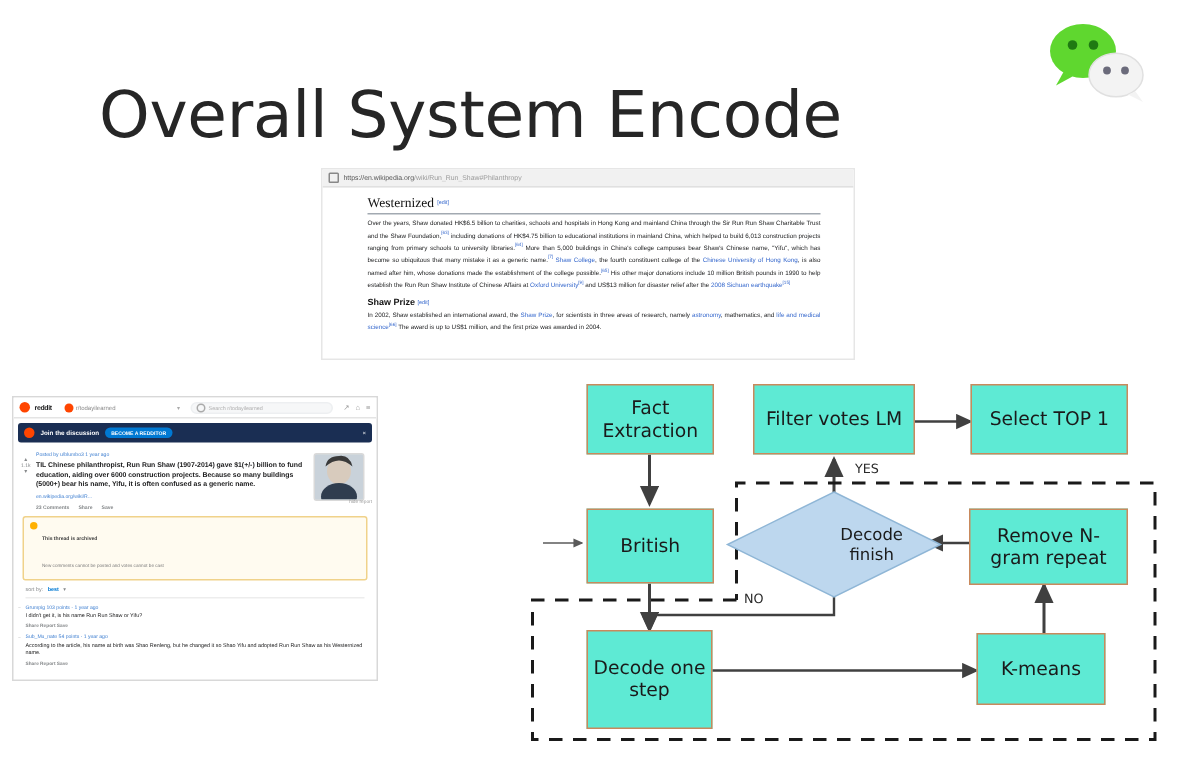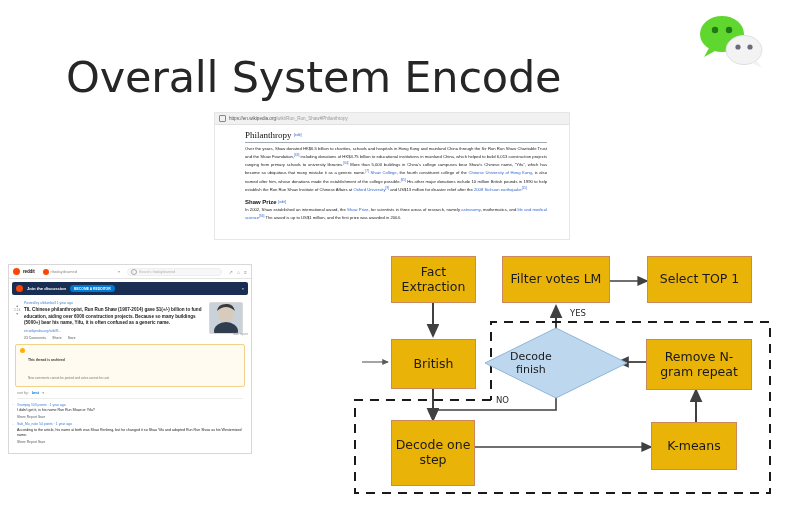--- a/index.html
+++ b/index.html
@@ -107,27 +107,27 @@
   .rd-comment{padding:4px 8px 0 8px;position:relative;}
   .cm-meta{font-size:3.4px;color:#7c7c7c;}
   .cm-meta .u{color:#3f7fd0;}
   .cm-body{font-size:3.6px;color:#1a1a1b;line-height:1.5;margin-top:1.5px;}
   .cm-acts{font-size:3.2px;color:#878a8c;margin-top:1.5px;display:flex;gap:5px;font-weight:bold;}
   .cm-bullet{position:absolute;left:3px;top:4px;font-size:3.2px;color:#b5b5b5;}
   
   #flow{position:absolute;left:255px;top:240px;width:530px;height:270px;}
   #flow svg{position:absolute;left:0;top:0;}
   .fbox{
-    position:absolute;background:#eab308;border:1px solid #c9895c;
+    position:absolute;background:#5eead4;border:1px solid #c9895c;
     box-sizing:border-box;display:flex;align-items:center;justify-content:center;
     text-align:center;color:#1a1a1a;font-size:12.5px;line-height:1.18;
     font-family:"DejaVu Sans", sans-serif;
   }
   .fdia-label{
-    position:absolute;display:flex;align-items:center;justify-content:flex-start;
+    position:absolute;display:flex;align-items:center;justify-content:flex-end;
     text-align:center;font-size:11px;color:#1a1a1a;line-height:1.2;
     font-family:"DejaVu Sans", sans-serif;pointer-events:none;
   }
   .edge-label{position:absolute;font-size:8.5px;color:#2b2b2b;
     font-family:"DejaVu Sans", sans-serif;}
 </style>
 </head>
 <body>
 
 <div id="slide-title">Overall System Encode</div>
@@ -147,21 +147,21 @@
   </svg>
 </div>
 
 <div id="wiki-shot">
   <div id="wiki-urlbar">
     <span class="lock"></span>
     <span id="wiki-url"><span>https://</span><span>en.wikipedia.org</span><span class="dim">/wiki/Run_Run_Shaw#Philanthropy</span></span>
   </div>
   <div id="wiki-body">
     <div class="wiki-h2">
-      <span>Philanthropy</span>
+      <span>Westernized</span>
       <span class="wiki-edit">[edit]</span>
     </div>
     <p class="wiki-p"><span>Over the years, Shaw donated HK$6.5 billion to charities, schools and hospitals in Hong Kong and mainland China through the Sir Run Run Shaw Charitable Trust and the Shaw Foundation,</span><span class="wref">[63]</span><span> including donations of HK$4.75 billion to educational institutions in mainland China, which helped to build 6,013 construction projects ranging from primary schools to university libraries.</span><span class="wref">[64]</span><span> More than 5,000 buildings in China's college campuses bear Shaw's Chinese name, "Yifu", which has become so ubiquitous that many mistake it as a generic name.</span><span class="wref">[7]</span> <span class="wlink">Shaw College</span><span>, the fourth constituent college of the </span><span class="wlink">Chinese University of Hong Kong</span><span>, is also named after him, whose donations made the establishment of the college possible.</span><span class="wref">[65]</span><span> His other major donations include 10 million British pounds in 1990 to help establish the Run Run Shaw Institute of Chinese Affairs at </span><span class="wlink">Oxford University</span><span class="wref">[9]</span><span> and US$13 million for disaster relief after the </span><span class="wlink">2008 Sichuan earthquake</span><span class="wref">[15]</span></p>
 
     <div class="wiki-h3">
       <span>Shaw Prize</span>
       <span class="wiki-edit">[edit]</span>
     </div>
     <p class="wiki-p"><span>In 2002, Shaw established an international award, the </span><span class="wlink">Shaw Prize</span><span>, for scientists in three areas of research, namely </span><span class="wlink">astronomy</span><span>, mathematics, and </span><span class="wlink">life and medical science</span><span class="wref">[66]</span><span> The award is up to US$1 million, and the first prize was awarded in 2004.</span></p>
   </div>

